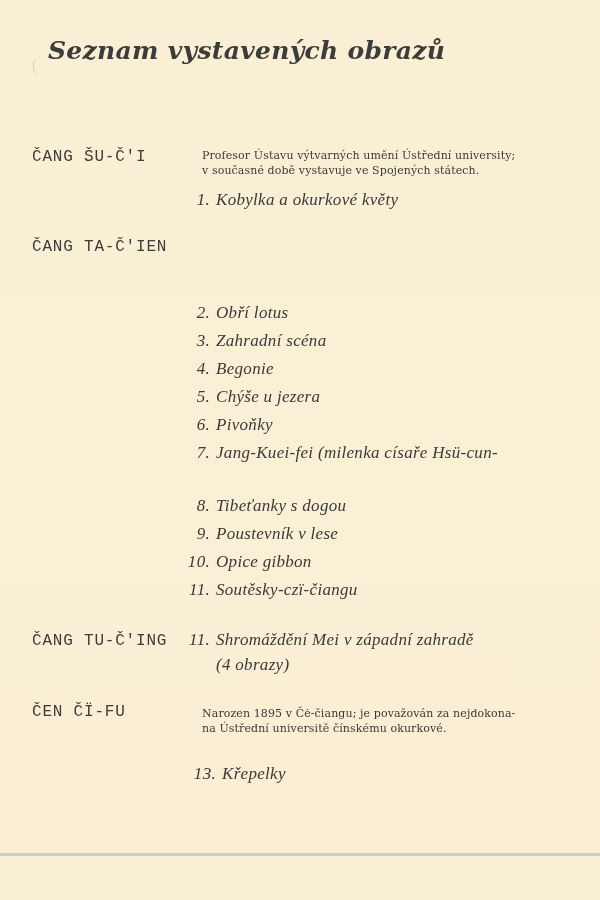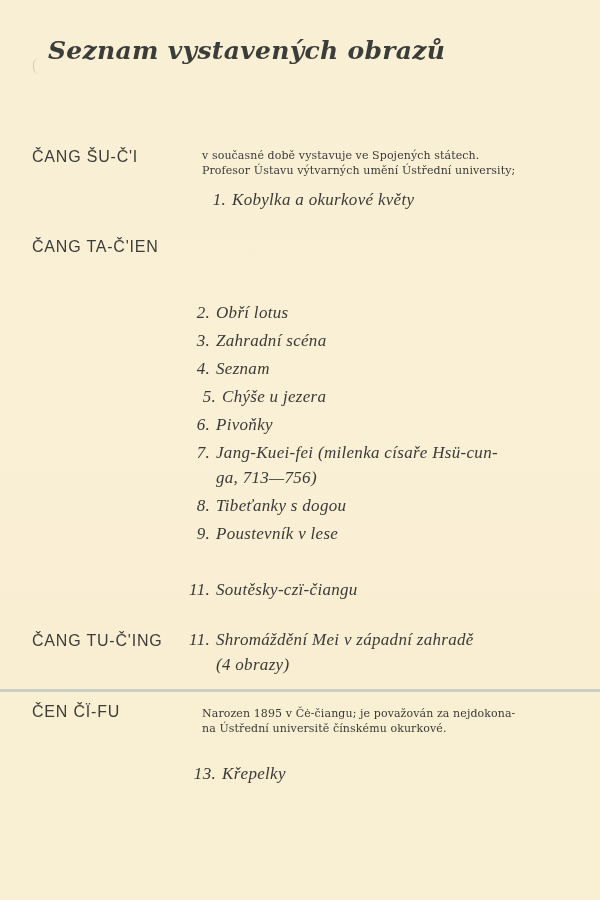--- a/index.html
+++ b/index.html
@@ -12,21 +12,21 @@
       background: #f9efd3;
       position: relative;
       overflow: hidden;
       color: #3a3a38;
       font-family: "DejaVu Serif", "Liberation Serif", serif;
     }
     .page {
       position: absolute;
       left: 0; top: 0;
       width: 600px;
-      height: 692px;
+      height: 856px;
       background: linear-gradient(180deg, #f9efd4 0%, #faf0d6 60%, #f9eed2 100%);
     }
     .bottom-edge {
       position: absolute;
       left: 0; bottom: 0;
       width: 600px;
       height: 3px;
       background: #c9cfc4;
     }
     .title {
@@ -46,21 +46,21 @@
       left: 33px;
       top: 58px;
       width: 6px;
       height: 16px;
       border-left: 1px solid #d9c9a6;
       border-radius: 6px 0 0 6px;
     }
     .artist {
       position: absolute;
       left: 32px;
-      font-family: Liberation Sans, sans-serif;
+      font-family: Liberation Mono, monospace;
       font-size: 16px;
       letter-spacing: 0.8px;
       color: #3c3c3a;
       white-space: nowrap;
     }
     .bio {
       position: absolute;
       left: 202px;
       width: 380px;
       font-family: "DejaVu Serif", serif;
@@ -95,53 +95,55 @@
 <body>
 
 <div class="page">
 
   <div class="margin-mark"></div>
 
   <h1 class="title" style="margin:0;">Seznam vystavených obrazů</h1>
 
   <div class="artist" style="top:148px;">ČANG ŠU-Č'I</div>
   <div class="bio" style="top:148px;">
+    <span>Profesor Ústavu výtvarných umění Ústřední university;</span>
     <span>v současné době vystavuje ve Spojených státech.</span>
-    <span>Profesor Ústavu výtvarných umění Ústřední university;</span>
   </div>
-  <div class="work" style="left:196px; top:190px;">
+  <div class="work" style="left:180px; top:190px;">
     <span class="num">1.</span><span>Kobylka a okurkové květy</span>
   </div>
 
   <div class="artist" style="top:238px;">ČANG TA-Č'IEN</div>
 
   <div class="work" style="left:180px; top:303px;">
     <span class="num">2.</span><span>Obří lotus</span>
   </div>
   <div class="work" style="left:180px; top:331px;">
     <span class="num">3.</span><span>Zahradní scéna</span>
   </div>
   <div class="work" style="left:180px; top:359px;">
-    <span class="num">4.</span><span>Seznam</span>
+    <span class="num">4.</span><span>Begonie</span>
   </div>
-  <div class="work" style="left:186px; top:387px;">
+  <div class="work" style="left:180px; top:387px;">
     <span class="num">5.</span><span>Chýše u jezera</span>
   </div>
   <div class="work" style="left:180px; top:415px;">
     <span class="num">6.</span><span>Pivoňky</span>
   </div>
   <div class="work" style="left:180px; top:443px;">
     <span class="num">7.</span><span>Jang-Kuei-fei (milenka císaře Hsü-cun-</span>
-    <span class="cont">ga, 713—756)</span>
   </div>
   <div class="work" style="left:180px; top:496px;">
     <span class="num">8.</span><span>Tibeťanky s dogou</span>
   </div>
   <div class="work" style="left:180px; top:524px;">
     <span class="num">9.</span><span>Poustevník v lese</span>
+  </div>
+  <div class="work" style="left:180px; top:552px;">
+    <span class="num">10.</span><span>Opice gibbon</span>
   </div>
   <div class="work" style="left:180px; top:580px;">
     <span class="num">11.</span><span>Soutěsky-czï-čiangu</span>
   </div>
 
   <div class="artist" style="top:632px;">ČANG TU-Č'ING</div>
   <div class="work" style="left:180px; top:630px;">
     <span class="num">11.</span><span>Shromáždění  Mei  v  západní  zahradě</span>
     <span class="cont">(4 obrazy)</span>
   </div>

